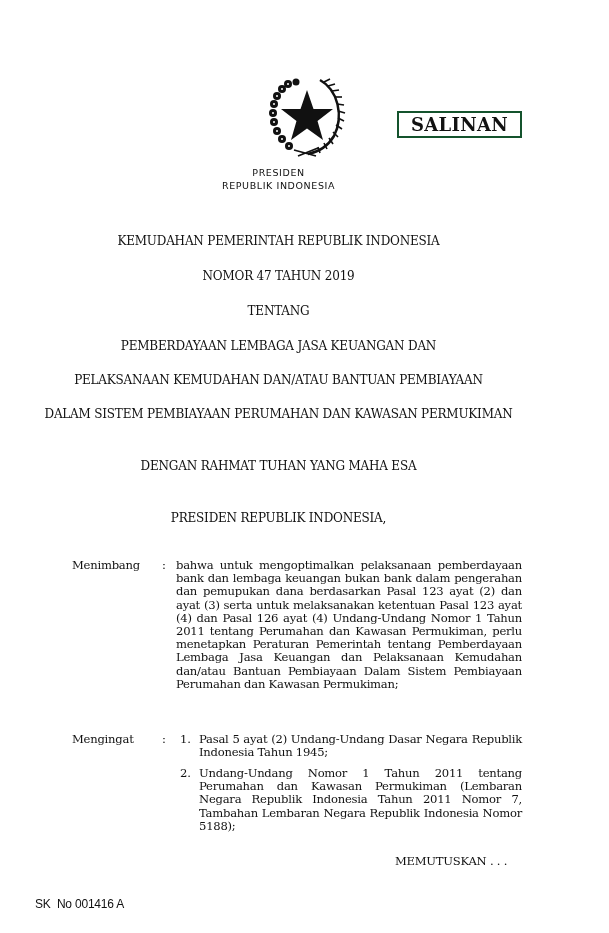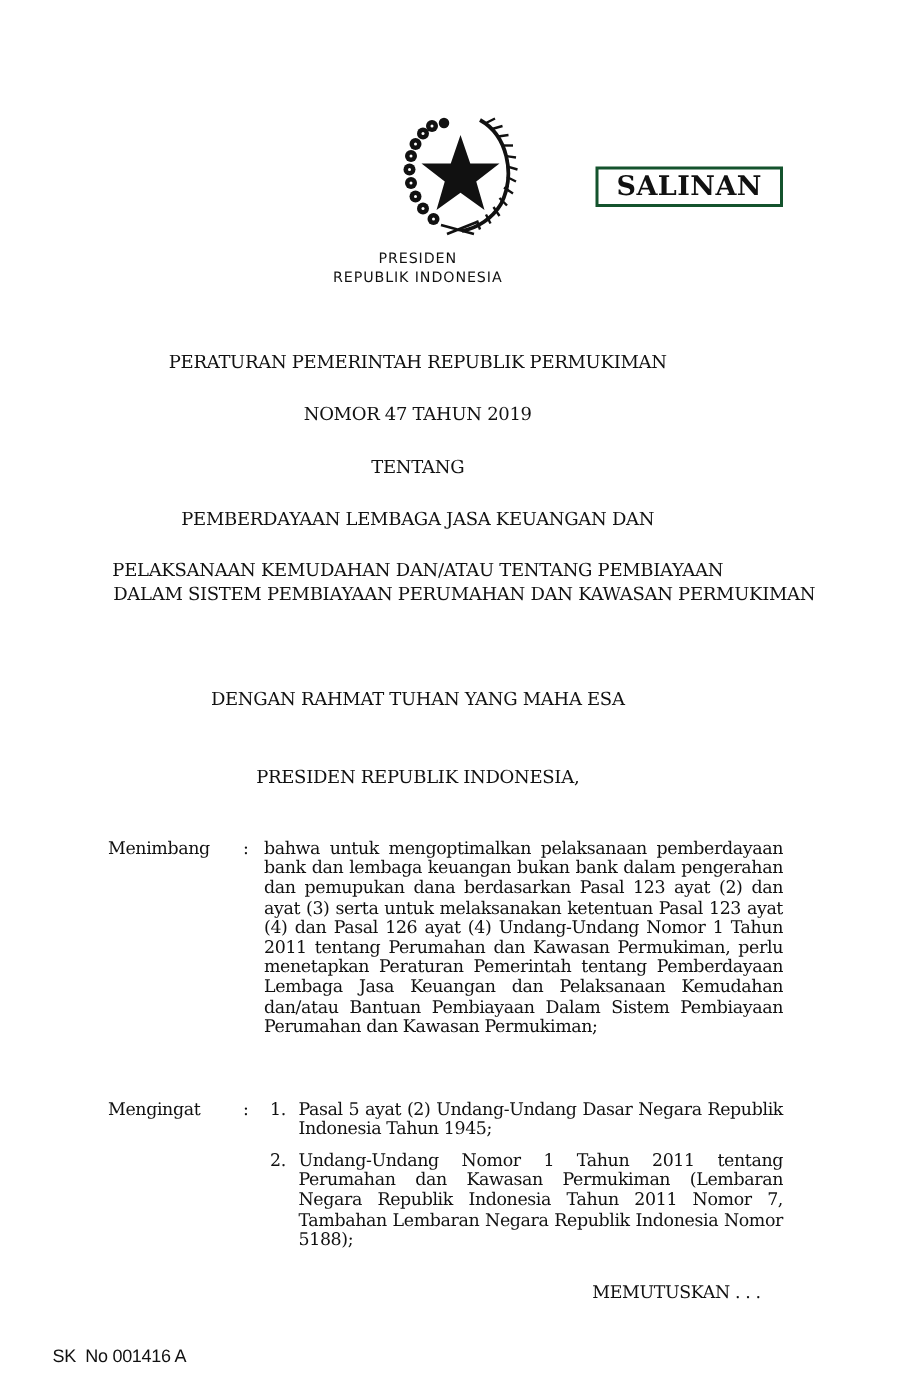--- a/index.html
+++ b/index.html
@@ -68,26 +68,26 @@
 
     <path d="M28 74 L50 80 M32 80 L52 72" stroke="#111" stroke-width="1.8"></path>
   </svg>
 </div>
 
 <div class="abs salinan">SALINAN</div>
 
 <div class="center presiden" style="top:166px;">PRESIDEN</div>
 <div class="center presiden" style="top:179px;">REPUBLIK INDONESIA</div>
 
-<div class="center serif" style="top:234px;">PERATURAN PEMERINTAH REPUBLIK PERMUKIMAN</div>
+<div class="center serif" style="top:234px;">KEMUDAHAN PEMERINTAH REPUBLIK INDONESIA</div>
 <div class="center serif" style="top:269px;">NOMOR 47 TAHUN 2019</div>
 <div class="center serif" style="top:304px;">TENTANG</div>
 <div class="center serif" style="top:339px;">PEMBERDAYAAN LEMBAGA JASA KEUANGAN DAN</div>
-<div class="center serif" style="top:373px;">PELAKSANAAN KEMUDAHAN DAN/ATAU TENTANG PEMBIAYAAN</div>
-<div class="center serif" style="top:389px;margin-left:31px;">DALAM SISTEM PEMBIAYAAN PERUMAHAN DAN KAWASAN PERMUKIMAN</div>
+<div class="center serif" style="top:373px;">PELAKSANAAN KEMUDAHAN DAN/ATAU BANTUAN PEMBIAYAAN</div>
+<div class="center serif" style="top:407px;">DALAM SISTEM PEMBIAYAAN PERUMAHAN DAN KAWASAN PERMUKIMAN</div>
 
 <div class="center serif" style="top:459px;">DENGAN RAHMAT TUHAN YANG MAHA ESA</div>
 <div class="center serif" style="top:511px;">PRESIDEN REPUBLIK INDONESIA,</div>
 
 <div class="abs body-text label" style="top:559px;">Menimbang</div>
 <div class="abs body-text colon" style="top:559px;">:</div>
 <div class="abs body-text para" style="top:559px;">bahwa untuk mengoptimalkan pelaksanaan pemberdayaan bank dan lembaga keuangan bukan bank dalam pengerahan dan pemupukan dana berdasarkan Pasal 123 ayat (2) dan ayat (3) serta untuk melaksanakan ketentuan Pasal 123 ayat (4) dan Pasal 126 ayat (4) Undang-Undang Nomor 1 Tahun 2011 tentang Perumahan dan Kawasan Permukiman, perlu menetapkan Peraturan Pemerintah tentang Pemberdayaan Lembaga Jasa Keuangan dan Pelaksanaan Kemudahan dan/atau Bantuan Pembiayaan Dalam Sistem Pembiayaan Perumahan dan Kawasan Permukiman;</div>
 
 <div class="abs body-text label" style="top:733px;">Mengingat</div>
 <div class="abs body-text colon" style="top:733px;">:</div>

